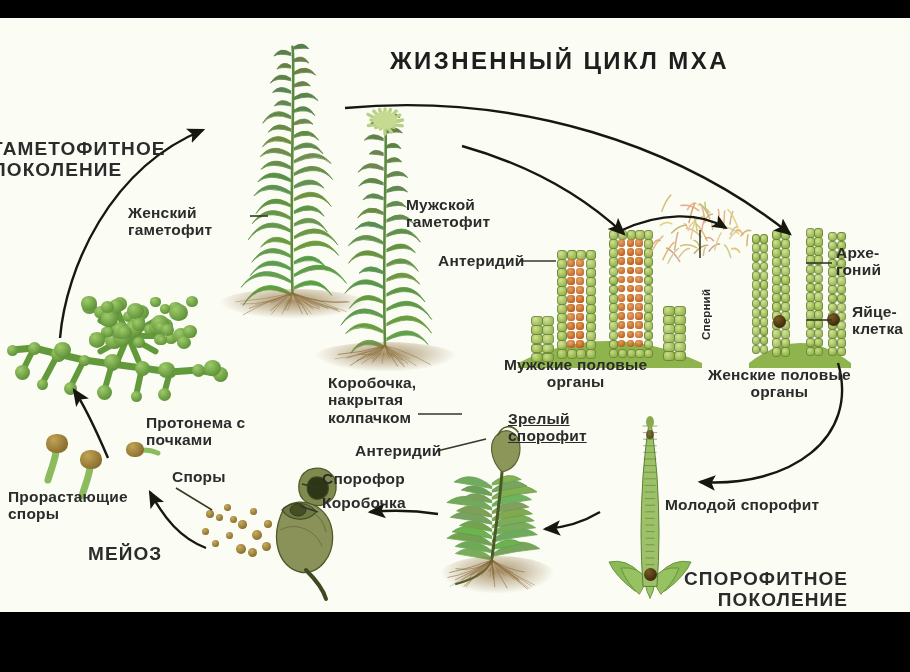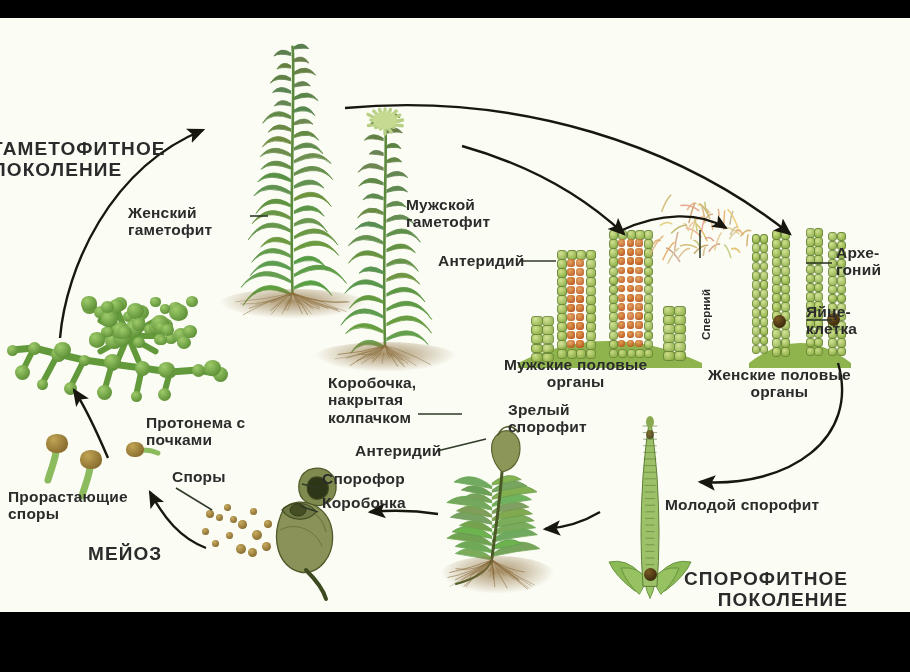--- a/index.html
+++ b/index.html
@@ -816,20 +816,21 @@
       <path class="ld" d="M806,302 L832,302"></path>
       <path class="ld" d="M700,212 L700,240"></path>
       <path class="ld" d="M418,396 L462,396"></path>
       <path class="ld" d="M437,433 L486,421"></path>
       <path class="ld" d="M318,470 L302,466"></path>
       <path class="ld" d="M318,494 L300,488"></path>
       <path class="ld" d="M176,470 L212,492"></path>
       <path class="ld" d="M250,198 L268,198"></path>
     </svg>
 
+    <div class="lbl cap" id="title" style="left:390px;top:30px;">ЖИЗНЕННЫЙ ЦИКЛ МХА</div>
 
     <div class="lbl cap" style="left:-8px;top:120px;">ГАМЕТОФИТНОЕ
 ПОКОЛЕНИЕ</div>
 
 
     <div class="lbl cap" style="left:684px;top:550px;text-align:right;">СПОРОФИТНОЕ
 ПОКОЛЕНИЕ</div>
 
     <div class="lbl cap" style="left:88px;top:525px;">МЕЙОЗ</div>
 
@@ -837,34 +838,34 @@
 гаметофит</div>
 
     <div class="lbl nm" style="left:406px;top:178px;">Мужской
 гаметофит</div>
 
     <div class="lbl nm" style="left:438px;top:234px;">Антеридий</div>
 
     <div class="lbl nm" style="left:836px;top:226px;">Архе-
 гоний</div>
 
-    <div class="lbl nm" style="left:806px;top:285px;">Яйце-
+    <div class="lbl nm" style="left:852px;top:285px;">Яйце-
 клетка</div>
 
     <div class="lbl vert" style="left:700px;top:322px;">Сперний</div>
 
     <div class="lbl nm" style="left:504px;top:338px;text-align:center;">Мужские половые
 органы</div>
 
     <div class="lbl nm" style="left:708px;top:348px;text-align:center;">Женские половые
 органы</div>
 
     <div class="lbl nm" style="left:665px;top:478px;">Молодой спорофит</div>
 
-    <div class="lbl nm" style="left:508px;top:383px;">Зрелый
+    <div class="lbl nm" style="left:508px;top:392px;text-decoration:underline;">Зрелый
 спорофит</div>
 
     <div class="lbl nm" style="left:328px;top:356px;">Коробочка,
 накрытая
 колпачком</div>
 
     <div class="lbl nm" style="left:355px;top:424px;">Антеридий</div>
 
     <div class="lbl nm" style="left:322px;top:452px;">Спорофор</div>
 

